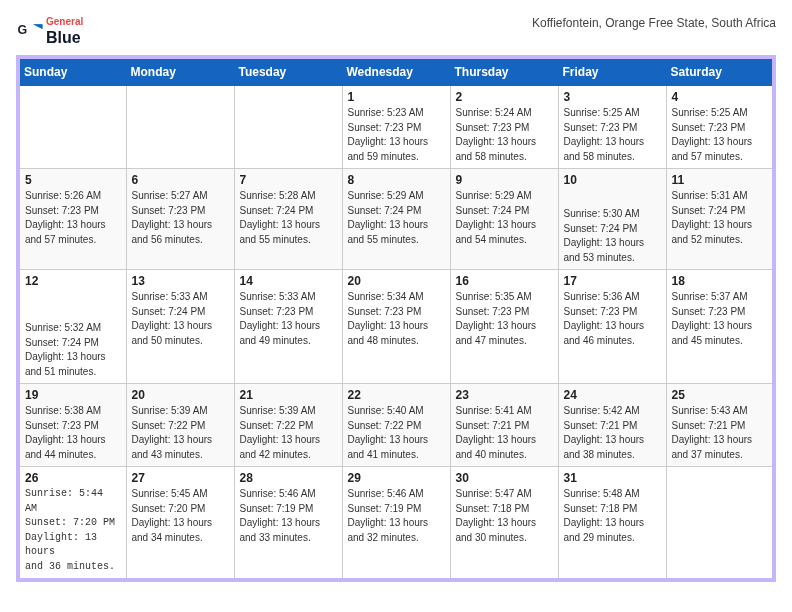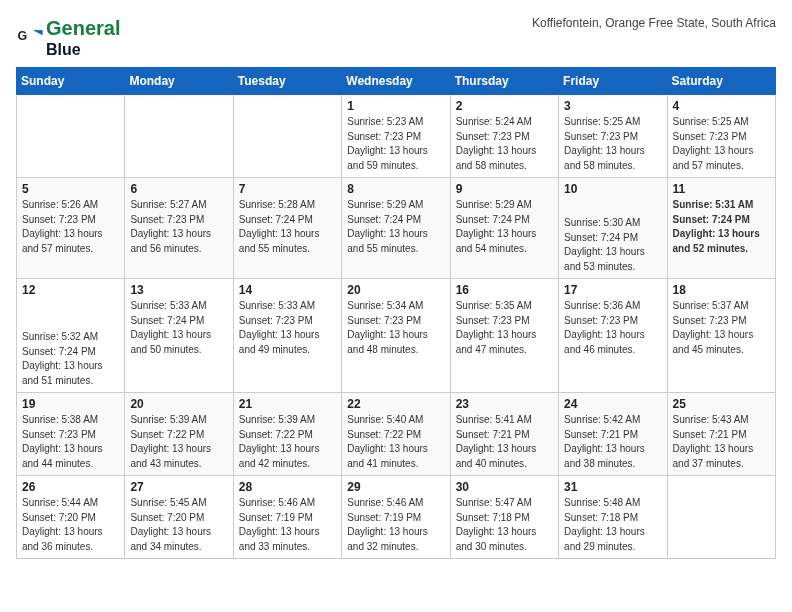--- a/index.html
+++ b/index.html
@@ -31,21 +31,21 @@
       font-weight: bold;
       color: #1a1a2e;
     }
     .location {
       font-size: 12px;
       color: #444;
     }
     .calendar {
       width: 100%;
       border-collapse: collapse;
-      border: 1px solid #c4b5fd;
+      border: 4px solid #c4b5fd;
       margin-top: 8px;
     }
     .calendar th {
       background-color: #1565C0;
       color: #fff;
       font-size: 12px;
       font-weight: bold;
       padding: 6px 4px;
       text-align: left;
       border: 1px solid #1565C0;
@@ -78,21 +78,21 @@
 <body>
 
 <div class="header">
   <div class="logo">
     <svg class="logo-icon" viewBox="0 0 36 36">
       <text x="2" y="20" font-size="16" font-weight="bold" fill="#1a1a2e">G</text>
       <polygon points="22,8 34,14 34,8" fill="#2196F3"></polygon>
       <polygon points="22,8 34,8 34,14" fill="#1565C0"></polygon>
     </svg>
     <div>
-      <div style="font-size:20px;font-weight:bold;color:#15803d;line-height:1.2">General</div>
+      <div style="font-size:10px;font-weight:bold;color:#ef4444;line-height:1.2">General</div>
       <div style="font-size:16px;font-weight:bold;color:#0f172a;line-height:1.2">Blue</div>
     </div>
   </div>
   <div class="title-block">
     <div class="location">Koffiefontein, Orange Free State, South Africa</div>
   </div>
 </div>
 
 <table class="calendar">
   <thead>
@@ -178,21 +178,21 @@
         </td>
         <td>
           <span class="day-number">10</span>
           <div class="day-info" style="white-space: pre-line; margin-top: 20px;">Sunrise: 5:30 AM
 Sunset: 7:24 PM
 Daylight: 13 hours
 and 53 minutes.</div>
         </td>
         <td>
           <span class="day-number">11</span>
-          <div class="day-info" style="white-space: pre-line; font-weight: bold;">Sunrise: 5:31 AM
+          <div class="day-info" style="white-space: pre-line;">Sunrise: 5:31 AM
 Sunset: 7:24 PM
 Daylight: 13 hours
 and 52 minutes.</div>
         </td>
       </tr>
       <tr>
         <td>
           <span class="day-number">12</span>
           <div class="day-info" style="white-space: pre-line; margin-top: 33px;">Sunrise: 5:32 AM
 Sunset: 7:24 PM
@@ -289,21 +289,21 @@
           <span class="day-number">25</span>
           <div class="day-info" style="white-space: pre-line;">Sunrise: 5:43 AM
 Sunset: 7:21 PM
 Daylight: 13 hours
 and 37 minutes.</div>
         </td>
       </tr>
       <tr>
         <td>
           <span class="day-number">26</span>
-          <div class="day-info" style="white-space: pre-line;">Sunrise: 5:44 AM
+          <div class="day-info" style="white-space: pre-line; font-family: Liberation Mono, monospace;">Sunrise: 5:44 AM
 Sunset: 7:20 PM
 Daylight: 13 hours
 and 36 minutes.</div>
         </td>
         <td>
           <span class="day-number">27</span>
           <div class="day-info" style="white-space: pre-line;">Sunrise: 5:45 AM
 Sunset: 7:20 PM
 Daylight: 13 hours
 and 34 minutes.</div>

